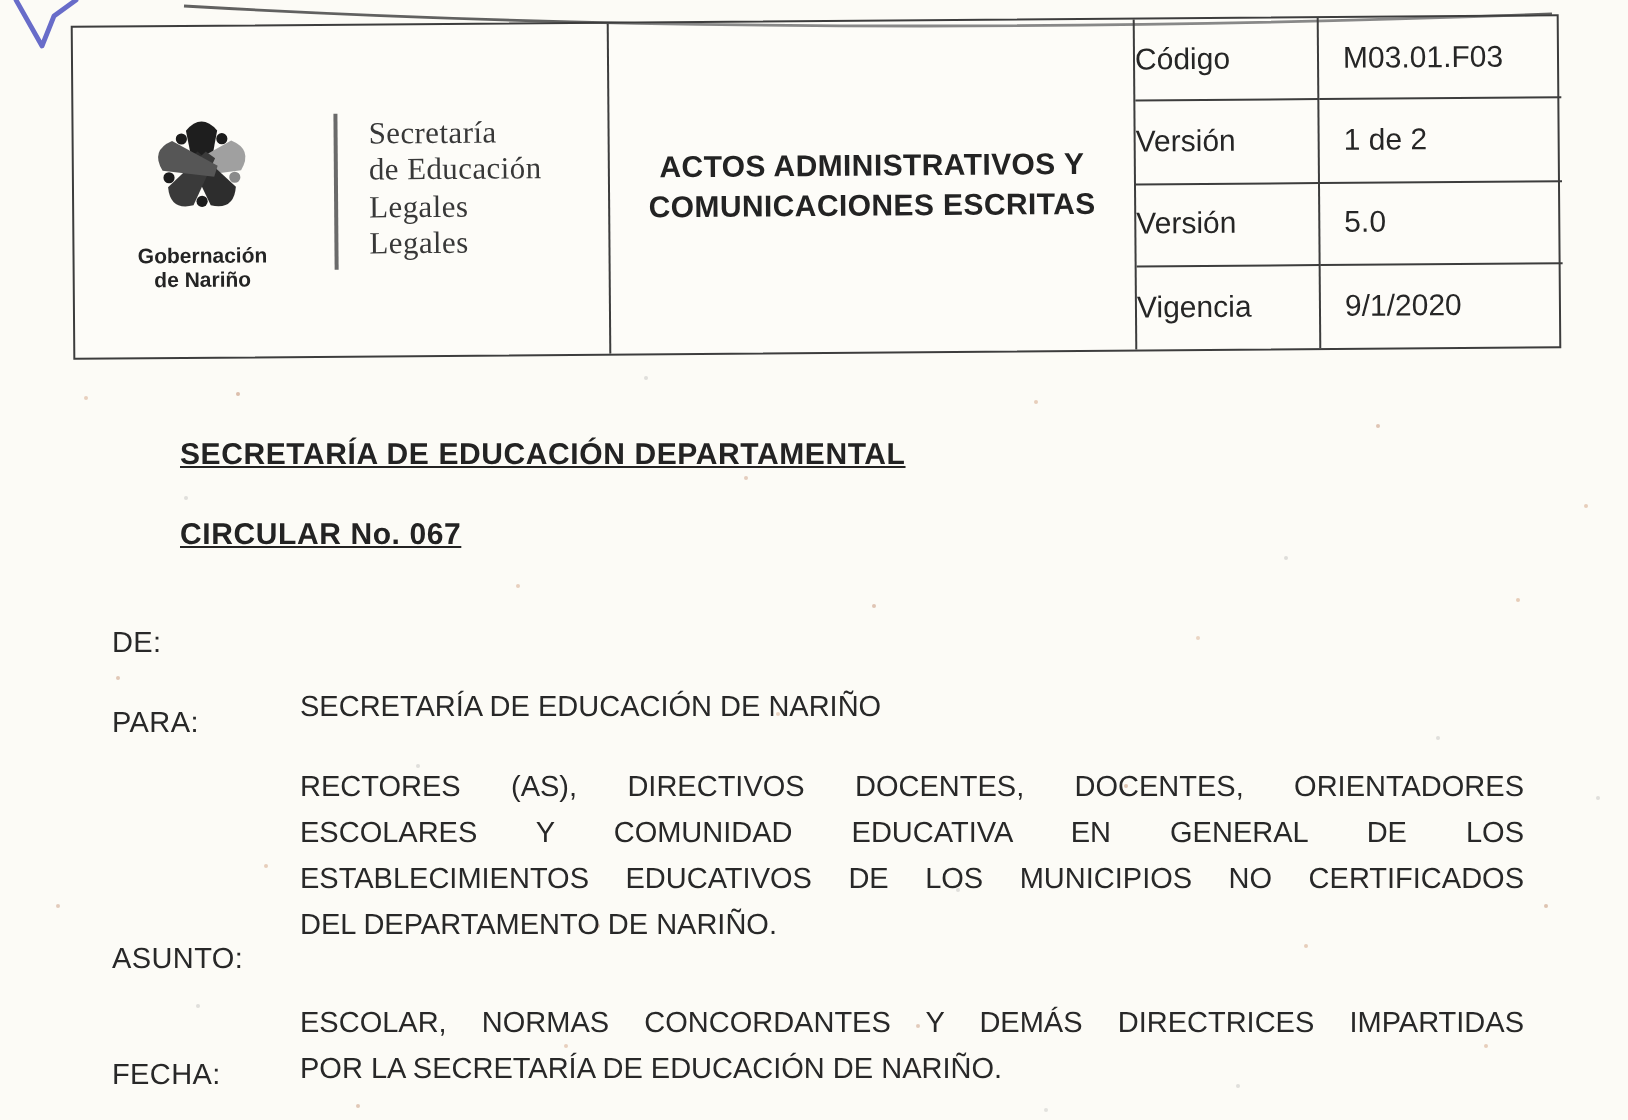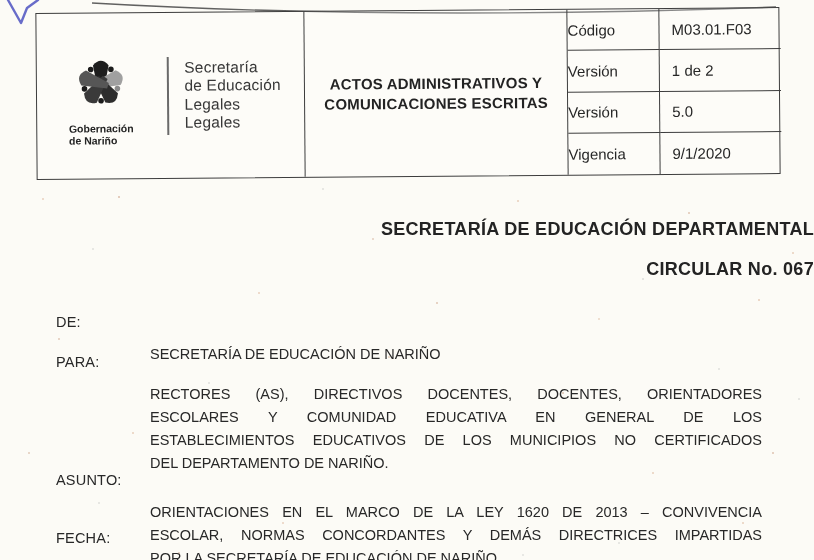--- a/index.html
+++ b/index.html
@@ -41,42 +41,42 @@
     transform:rotate(-0.45deg);
     background:rgba(255,255,255,.25);
   }
   .cell{box-sizing:border-box;}
   .logo-cell{
     border-right:1.8px solid #3d3d3d;
     display:flex;align-items:center;padding-left:10px;
   }
   .logo-block{width:108px;display:flex;flex-direction:column;align-items:center;}
   .star-logo{width:74px;height:74px;}
-  .logo-caption{margin-top:2px;font-size:10.5px;font-weight:700;line-height:12px;color:#242424;}
+  .logo-caption{margin-top:2px;text-align:center;font-size:10.5px;font-weight:700;line-height:12px;color:#242424;}
   .cap-line{display:block;}
   .vdivider{width:1.5px;height:78px;background:#6a6a6a;margin:0 16px 0 12px;}
   .office{font-size:15.5px;line-height:18.5px;color:#383838;letter-spacing:.2px;}
-  .office-line{display:block;}
+  .office-line{display:block;font-family:Liberation Serif, serif;}
   .title-cell{
     border-right:1.8px solid #3d3d3d;
     display:flex;align-items:center;justify-content:center;text-align:center;
   }
   .doc-title{font-weight:700;font-size:15px;line-height:20px;letter-spacing:.2px;max-width:250px;color:#232323;}
   .meta-grid{display:grid;grid-template-columns:92px 1fr;grid-auto-rows:1fr;}
   .meta-label,.meta-value{
     box-sizing:border-box;display:flex;align-items:center;
     border-bottom:1.8px solid #3d3d3d;font-size:15px;color:#262626;
   }
   .meta-label{border-right:1.8px solid #3d3d3d;}
   .meta-value{padding-left:12px;}
   .meta-grid > :nth-last-child(-n+2){border-bottom:none;}
   
   .h1,.h2{
-    position:absolute;left:90px;width:724px;text-align:right;
-    font-weight:700;font-size:18px;letter-spacing:.3px;color:#232323;
+    position:absolute;left:90px;width:724px;text-align:left;
+    font-weight:700;font-size:15px;letter-spacing:.3px;color:#232323;text-decoration:underline;
   }
   .h1{top:219px;}
   .h2{top:259px;}
   .field{position:absolute;left:56px;display:flex;font-size:14.5px;line-height:23px;color:#282828;}
   .flabel{width:94px;flex:0 0 94px;letter-spacing:.2px;}
   .fvalue{width:612px;flex:0 0 612px;margin-top:32px;}
   .jline{text-align:justify;text-align-last:justify;}
   .jline.last{text-align-last:left;}
   .field-de{top:311px;}
   .field-para{top:351px;}
@@ -162,21 +162,20 @@
       <div class="jline">RECTORES (AS), DIRECTIVOS DOCENTES, DOCENTES, ORIENTADORES</div>
       <div class="jline">ESCOLARES Y COMUNIDAD EDUCATIVA EN GENERAL DE LOS</div>
       <div class="jline">ESTABLECIMIENTOS EDUCATIVOS DE LOS MUNICIPIOS NO CERTIFICADOS</div>
       <div class="jline last">DEL DEPARTAMENTO DE NARIÑO.</div>
     </div>
   </div>
 
   <div class="field field-asunto">
     <div class="flabel">ASUNTO:</div>
     <div class="fvalue">
-      <div class="jline">ORIENTACIONES EN EL MARCO DE LA LEY 1620 DE 2013 – CONVIVENCIA</div>
       <div class="jline">ESCOLAR, NORMAS CONCORDANTES Y DEMÁS DIRECTRICES IMPARTIDAS</div>
       <div class="jline last">POR LA SECRETARÍA DE EDUCACIÓN DE NARIÑO.</div>
     </div>
   </div>
 
   <div class="field field-fecha">
     <div class="flabel">FECHA:</div>
   </div>
 
 </div>

